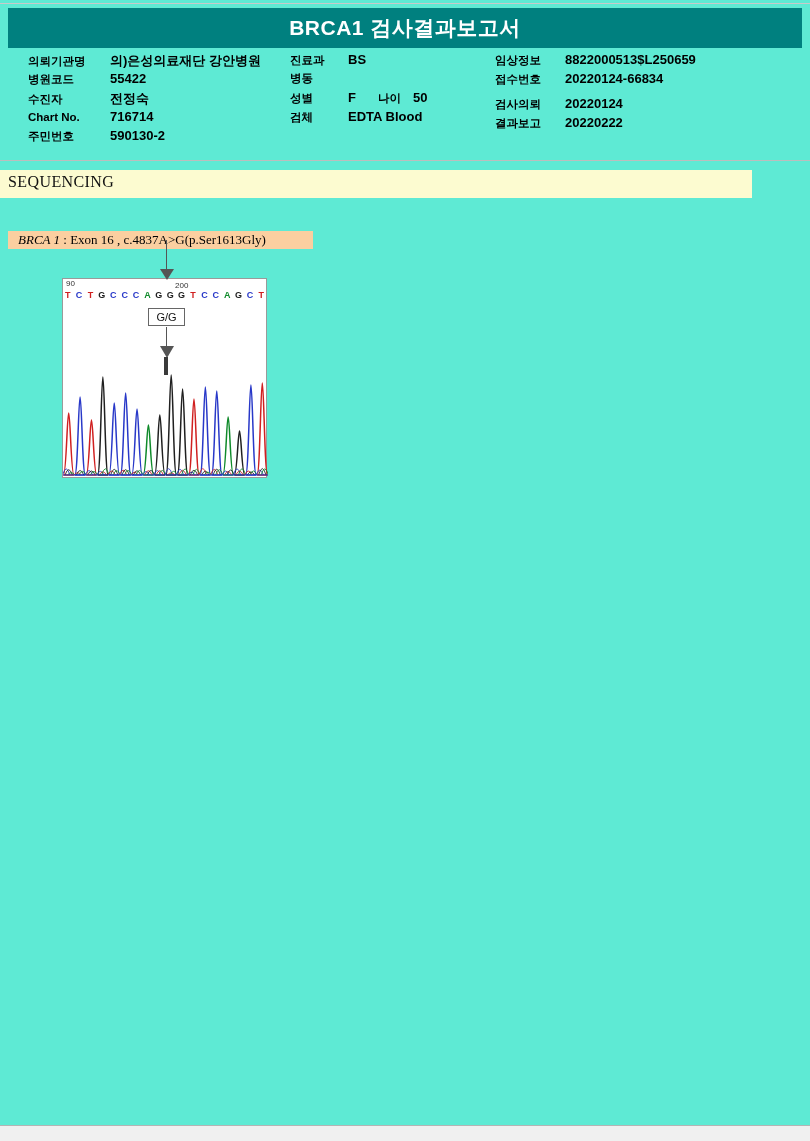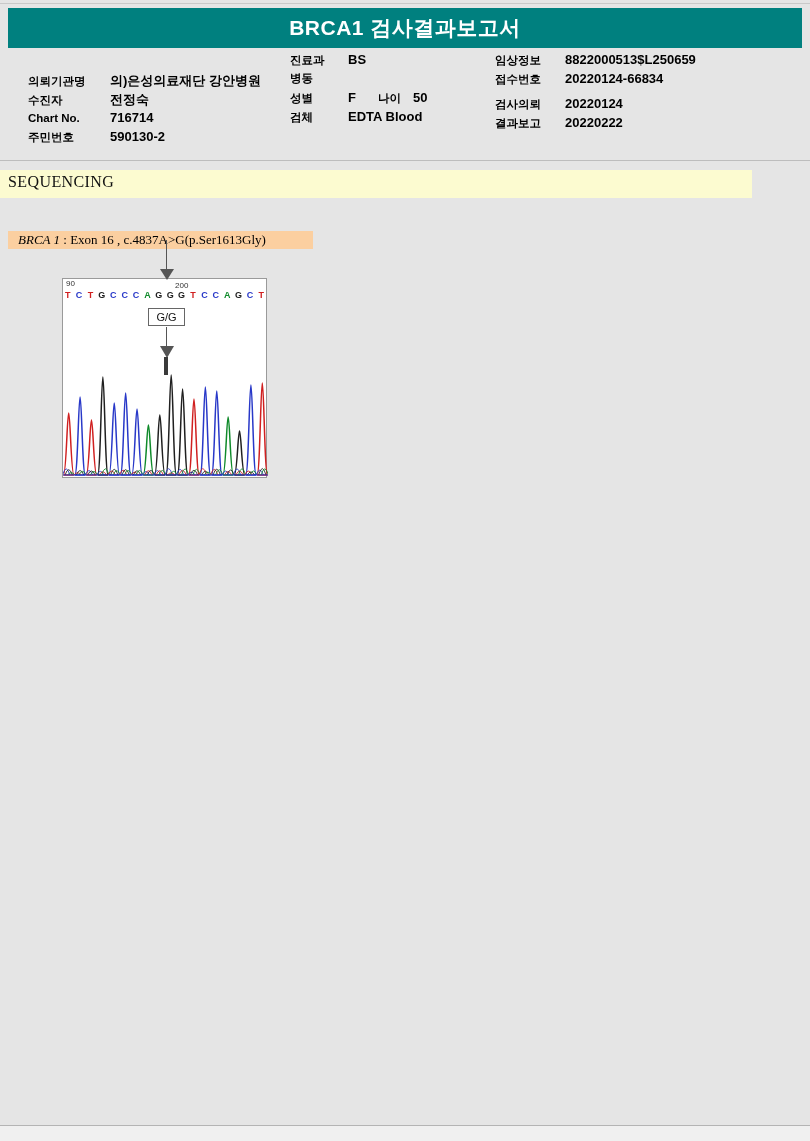--- a/index.html
+++ b/index.html
@@ -16,21 +16,21 @@
     color: #000000;
     overflow: hidden;
   }
 
   
   #page {
     position: absolute;
     left: 0; top: 0;
     width: 810px;
     height: 1141px;
-    background: #e5e5e5;
+    background: #5eead4;
   }
   .edge-line {
     position: absolute;
     left: 0;
     width: 810px;
     height: 1px;
     background: #c9c9c9;
   }
   #edge-top    { top: 3px; }
   #edge-bottom { top: 1125px; background:#b4b4b4; }
@@ -62,21 +62,21 @@
 
   
   #info-block {
     position: absolute;
     left: 0;
     top: 52px;
     width: 810px;
     height: 105px;
   }
   .info-col { position: absolute; top: 0; }
-  #col-1 { left: 28px;  width: 270px; margin-top: 20px; }
+  #col-1 { left: 28px;  width: 270px; }
   #col-2 { left: 290px; width: 200px; }
   #col-3 { left: 495px; width: 300px; }
 
   .info-row {
     display: flex;
     align-items: baseline;
     height: 19px;
     white-space: nowrap;
   }
   .info-label {
@@ -278,20 +278,24 @@
   <div id="title-bar">
     <span id="title-text">BRCA1 검사결과보고서</span>
   </div>
 
   <div id="info-block">
 
     <div class="info-col" id="col-1">
       <div class="info-row">
         <span class="info-label">의뢰기관명</span>
         <span class="info-value">의)은성의료재단 강안병원</span>
+      </div>
+      <div class="info-row">
+        <span class="info-label">병원코드</span>
+        <span class="info-value">55422</span>
       </div>
       <div class="info-row">
         <span class="info-label">수진자</span>
         <span class="info-value">전정숙</span>
       </div>
       <div class="info-row">
         <span class="info-label">Chart No.</span>
         <span class="info-value">716714</span>
       </div>
       <div class="info-row">

